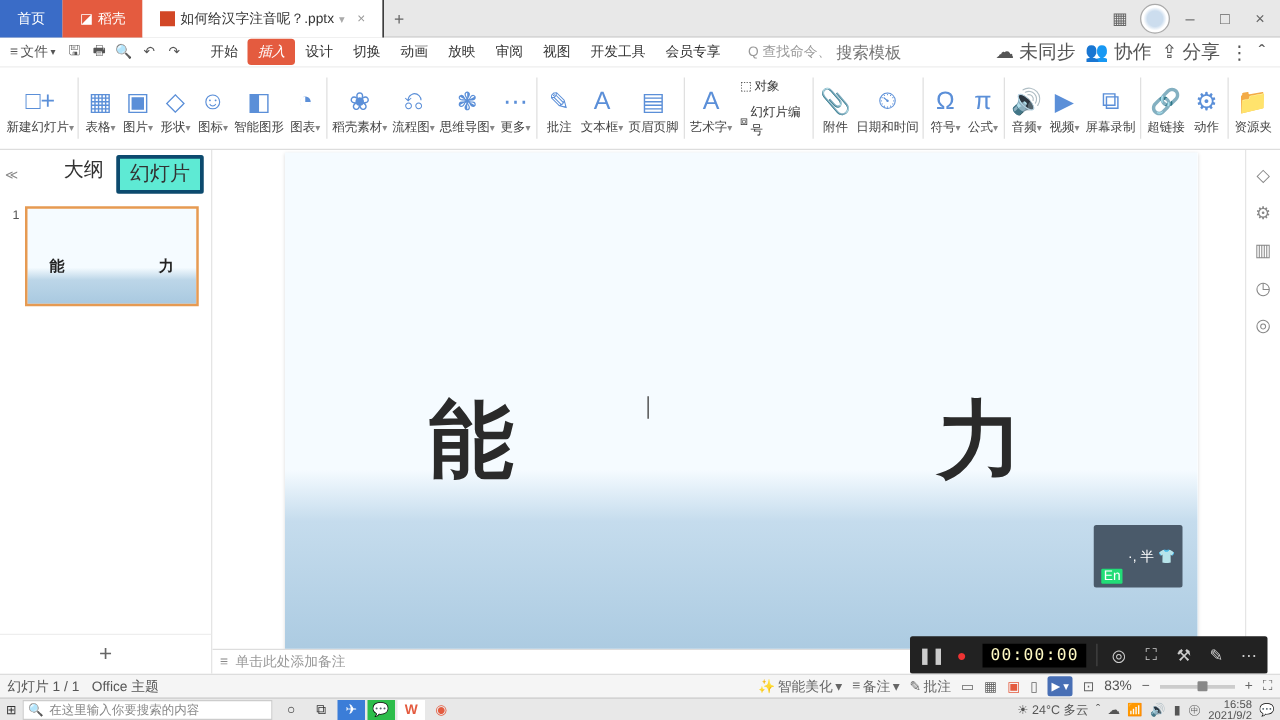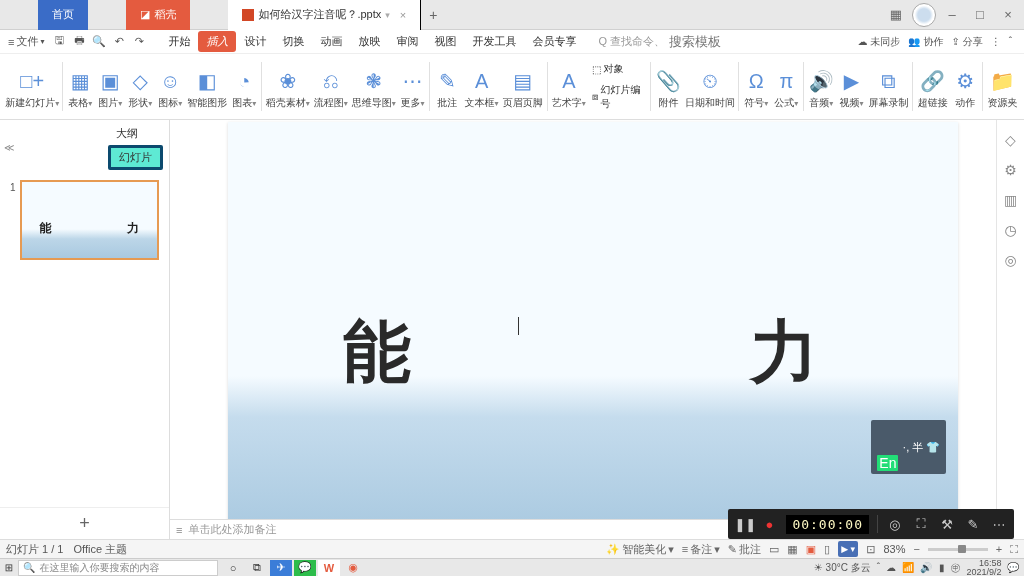--- a/index.html
+++ b/index.html
@@ -1,71 +1,71 @@
 <!DOCTYPE html>
 <html><head>
 <meta charset="utf-8">
 <style>
 * { margin: 0; padding: 0; box-sizing: border-box; font-family: "Microsoft YaHei", sans-serif; }
 body { width: 1024px; height: 576px; overflow: hidden; background: #fff; font-size: 11px; color: #333; }
 
 .titlebar { height: 30px; background: #e8e8e8; display: flex; align-items: center; border-bottom: 1px solid #d0d0d0; }
-.tab { height: 30px; padding: 0 14px; display: flex; align-items: center; gap: 4px; font-size: 11px; cursor: pointer; margin-left: 38px; }
+.tab { height: 30px; padding: 0 14px; display: flex; align-items: center; gap: 4px; font-size: 11px; cursor: pointer; }
 .tab.home { background: #3a6cc7; color: #fff; }
 .tab.daogao { background: #e45b3f; color: #fff; }
 .tab.file { background: #fff; border-right: 1px solid #000000; }
 .tab.file .doticon { width: 12px; height: 12px; background:#d24726; display:inline-block; }
 .tab .close { margin-left: 6px; color: #999; }
 .addtab { padding: 0 8px; color: #666; font-size: 14px; }
 .tb-right { margin-left: auto; display: flex; align-items: center; gap: 4px; padding-right: 4px; }
 .tb-right .ico { width: 24px; height: 24px; display:flex; align-items:center; justify-content:center; color:#666; font-size:13px; }
 .avatar { width: 20px; height: 20px; border-radius: 50%; border: 1px solid #aaa; background: radial-gradient(circle,#cde 40%,#fff 60%); }
 
 .menubar { height: 24px; display: flex; align-items: center; padding: 0 4px; gap: 2px; border-bottom: 1px solid #eee; }
 .menubar .mbl { padding: 2px 4px; font-size: 11px; color: #555; display:flex; align-items:center; gap:2px; }
 .qat { display:flex; align-items:center; gap:2px; margin-right:10px;}
 .qat .qi { width:18px; height:18px; display:flex; align-items:center; justify-content:center; color:#555; font-size:11px; }
 .tabs { display:flex; align-items:flex-start; }
 .tabs .rtab { padding: 3px 8px; font-size:11px; color:#333; cursor:pointer; }
 .tabs .rtab.active { background:#e45b3f; color:#fff; border-radius:3px;font-style:italic; }
 .search-area { margin-left: 12px; display:flex; align-items:center; gap:4px; color:#999; font-size:11px; }
 .search-area .sinput { border:none; outline:none; font-size:13px; width:60px; color:#999; }
-.mb-right { margin-left:auto; display:flex; align-items:center; gap:8px; padding-right:8px; color:#555; font-size:10px;justify-content:center; }
+.mb-right { margin-left:auto; display:flex; align-items:center; gap:8px; padding-right:8px; color:#555; font-size:15px;justify-content:center; }
 
 .ribbon { height: 66px; display:flex; align-items:stretch; border-bottom:1px solid #ddd; padding: 2px 4px; }
 .rgrp { display:flex; flex-direction:column; align-items:center; justify-content:center; padding: 0 4px; gap:1px; cursor:pointer; min-width:30px; }
 .rgrp .ricon { height: 32px; display:flex; align-items:center; justify-content:center; color:#5b8fd8; font-size:20px; }
 .rgrp .rlbl { font-size:10px; color:#444; text-align:center; white-space:nowrap; line-height:1; }
 .rgrp .rlbl .dd { font-size:8px; color:#888; }
 .rsep { width:1px; background:#e0e0e0; margin: 6px 2px; }
 .accent-bar { width:6px; background:#e45b3f; position:absolute; right:0; top:120px; height:60px; border-radius:2px 0 0 2px; }
 
 .workspace { position:absolute; top:120px; bottom:37px; left:0; right:0; display:flex; background:#fff; }
 .outline-pane { width:170px; border-right:1px solid #ddd; display:flex; flex-direction:column; }
 .outline-hdr { display:flex; align-items:center; padding:4px 6px; gap:8px; position:relative; }
 .outline-hdr .clps { position:absolute; left:4px; color:#888; font-size:10px; }
-.outline-hdr .otabs { margin-left:auto; display:flex; gap:2px; font-size:11px;flex-direction:column; }
+.outline-hdr .otabs { margin-left:auto; display:flex; gap:2px; font-size:16px; }
 .outline-hdr .otab { padding:2px 8px; cursor:pointer; }
 .outline-hdr .otab.active { background:#5eead4; border:3px solid #0c4a6e; border-radius:2px; }
 .thumbs { flex:1; padding:6px 10px; overflow:auto; }
 .thumb-row { display:flex; align-items:flex-start; gap:4px; }
 .thumb-num { font-size:10px; color:#555; padding-top:2px; }
 .thumb { width:140px; height:80px; border:2px solid #e69a52; background:linear-gradient(to bottom,#f5fbff 0%,#f5fbff 62%,#bcd6e8 75%,#a9c9e0 100%); position:relative; }
 .thumb .tt1 { position:absolute; left:18px; top:38px; font-size:12px; font-weight:bold; color:#222; }
 .thumb .tt2 { position:absolute; right:18px; top:38px; font-size:12px; font-weight:bold; color:#222; }
 .add-slide-row { height:32px; display:flex; align-items:center; justify-content:center; color:#666; font-size:18px; cursor:pointer; border-top:1px solid #eee;}
 
 .canvas-area { flex:1; position:relative; background:#fff; display:flex; flex-direction:column; }
 .canvas-scroll { flex:1; position:relative; overflow:hidden; display:flex; align-items:flex-start; justify-content:center; padding:2px 20px 10px 40px; }
 .slide { width:730px; height:410px; background:linear-gradient(to bottom,#f5fbff 0%,#f5fbff 62%,#c5dced 72%,#a9c9e0 100%); box-shadow:0 1px 3px rgba(0,0,0,0.15); position:relative; }
 .slide .big1 { position:absolute; left:115px; top:185px; font-size:68px; font-weight:900; color:#2a2a2a; font-family:"SimHei","Microsoft YaHei"; }
 .slide .big2 { position:absolute; right:140px; top:185px; font-size:68px; font-weight:900; color:#2a2a2a; font-family:"SimHei","Microsoft YaHei"; }
 .slide .cursor { position:absolute; left:290px; top:195px; width:1px; height:18px; background:#333; }
 .ime-badge { position:absolute; right:50px; top:300px; background:#4a5a6a; color:#fff; font-size:11px; padding:3px 6px; border-radius:2px; display:flex; align-items:center; gap:4px; }
-.ime-badge .en { background:#2d7; color:#fff; padding:0 2px; border-radius:1px; font-size:14px;margin-top:32px; }
+.ime-badge .en { background:#2d7; color:#fff; padding:0 2px; border-radius:1px; font-size:11px;margin-top:32px; }
 
 .right-sidebar { width:28px; border-left:1px solid #e5e5e5; display:flex; flex-direction:column; align-items:center; gap:14px; padding-top:12px; color:#888; }
 .right-sidebar .rsico { font-size:14px; cursor:pointer; }
 
 .notes-bar { height:20px; border-top:1px solid #ddd; display:flex; align-items:center; padding:0 6px; gap:6px; color:#999; font-size:11px; }
 .notes-bar .nico { color:#888; }
 
 .statusbar { position:absolute; bottom:18px; left:0; right:0; height:19px; background:#f5f5f5; border-top:1px solid #ddd; display:flex; align-items:center; padding:0 6px; font-size:11px; color:#555; }
 .statusbar .sb-left { display:flex; gap:10px;justify-content:space-between; }
 .statusbar .sb-right { margin-left:auto; display:flex; align-items:center; gap:8px; }
@@ -359,21 +359,21 @@
   </div>
   <div class="ticons">
     <div class="ticon">○</div>
     <div class="ticon">⧉</div>
     <div class="ticon" style="background:#3b7dd8;color:#fff;">✈</div>
     <div class="ticon" style="background:#2dbd4b;color:#fff;">💬</div>
     <div class="ticon" style="background:#fff;color:#e45b3f;font-weight:bold;">W</div>
     <div class="ticon" style="color:#e45b3f;">◉</div>
   </div>
   <div class="tray">
-    <span>☀ <span>30°C 多云</span></span>
+    <span>☀ <span>24°C 多云</span></span>
     <span>ˆ</span>
     <span>☁</span>
     <span>📶</span>
     <span>🔊</span>
     <span>▮</span>
     <span>㊥</span>
     <div class="clock">
       <div>16:58</div>
       <div>2021/9/2</div>
     </div>

